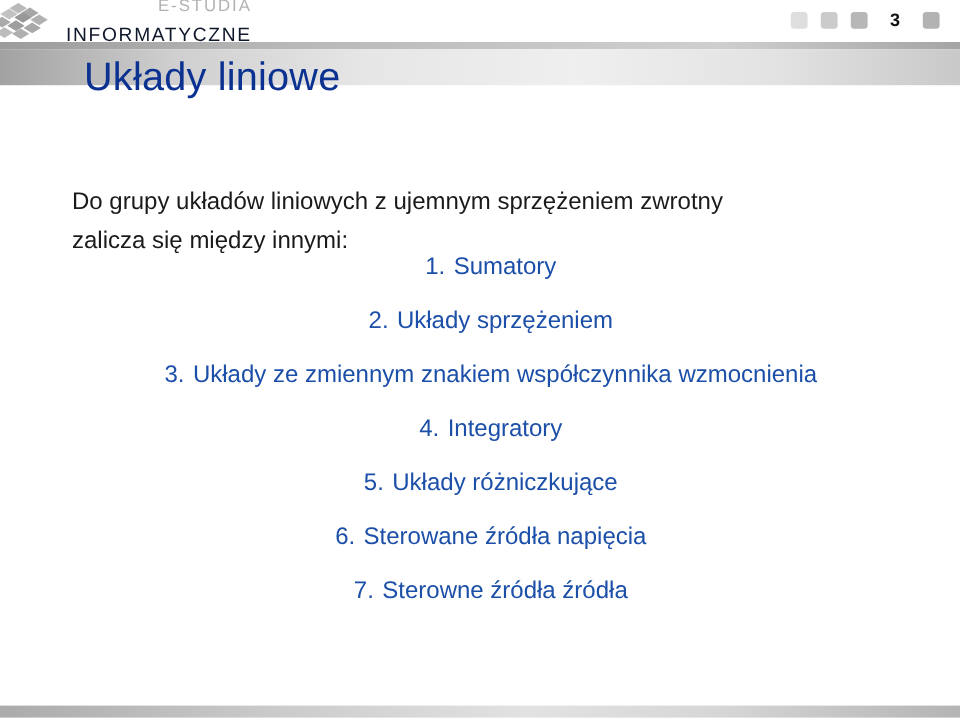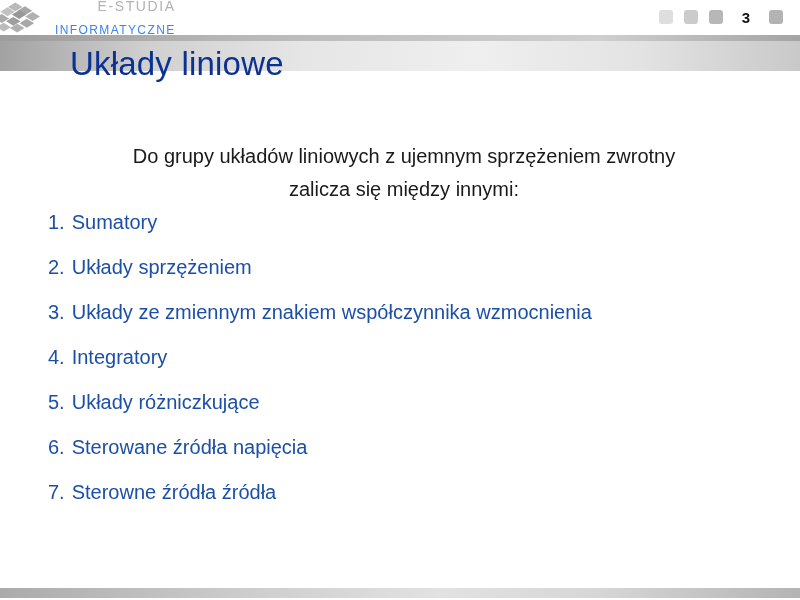--- a/index.html
+++ b/index.html
@@ -17,21 +17,21 @@
     display: flex; align-items: center; justify-content: space-between;
     background: #fff;
   }
   .brand { display: flex; align-items: center; }
   .brand svg { margin-left: -5px; display: block; }
   .brand-text { display: flex; align-items: flex-end; gap: 9px; margin-left: 6px; flex-direction: column; }
   .brand-primary {
     font-size: 14px; letter-spacing: 1.6px; color: #b2b2b2; font-weight: 400;
   }
   .brand-secondary {
-    font-size: 12px; letter-spacing: 1.4px; color: #3b82f6; font-weight: 400;
+    font-size: 16px; letter-spacing: 1.4px; color: #0f172a; font-weight: 400;
   }
   .header-right { display: flex; align-items: center; gap: 11px; padding-right: 17px; }
   .sq { width: 14px; height: 14px; border-radius: 3px; display: inline-block; }
   .sq1 { background: #dedede; }
   .sq2 { background: #cbcbcb; }
   .sq3 { background: #b7b7b7; }
   .sq4 { background: #b3b3b3; }
   .page-number { font-size: 15px; font-weight: bold; color: #111; margin: 0 8px; }
 
   
@@ -45,28 +45,28 @@
   }
   .title-band h1 {
     margin: 0; padding-left: 70px;
     font-size: 33px; line-height: 46px; font-weight: 400;
     color: #0b3191;
     letter-spacing: 0.2px;
   }
 
   
   .intro {
-    position: absolute; top: 140px; left: 48px; right: 40px; margin: 0;
-    font-size: 20px; line-height: 33px; color: #1a1a1a; text-align: center;
+    position: absolute; top: 140px; left: 48px; right: 40px; margin: 12px;
+    font-size: 20px; line-height: 33px; color: #1a1a1a;
   }
   .intro span { display: block; }
   .list {
     position: absolute; top: 200px; left: 48px; right: 30px;
     margin: 0; padding: 0; list-style: none;
-    font-size: 20px; color: #1c4fa8;
+    font-size: 20px; color: #1c4fa8; text-align: center;
   }
   .list li { line-height: 45px; height: 45px; white-space: nowrap; }
   .list .num { display: inline-block; margin-right: 7px; }
 
   
   .footer-strip {
     position: absolute; top: 588px; left: 0; right: 0; height: 10px;
     background: linear-gradient(to right, #ababab 0%, #cccccc 30%, #e2e2e2 55%, #d6d6d6 75%, #b4b4b4 100%);
   }
 </style>

